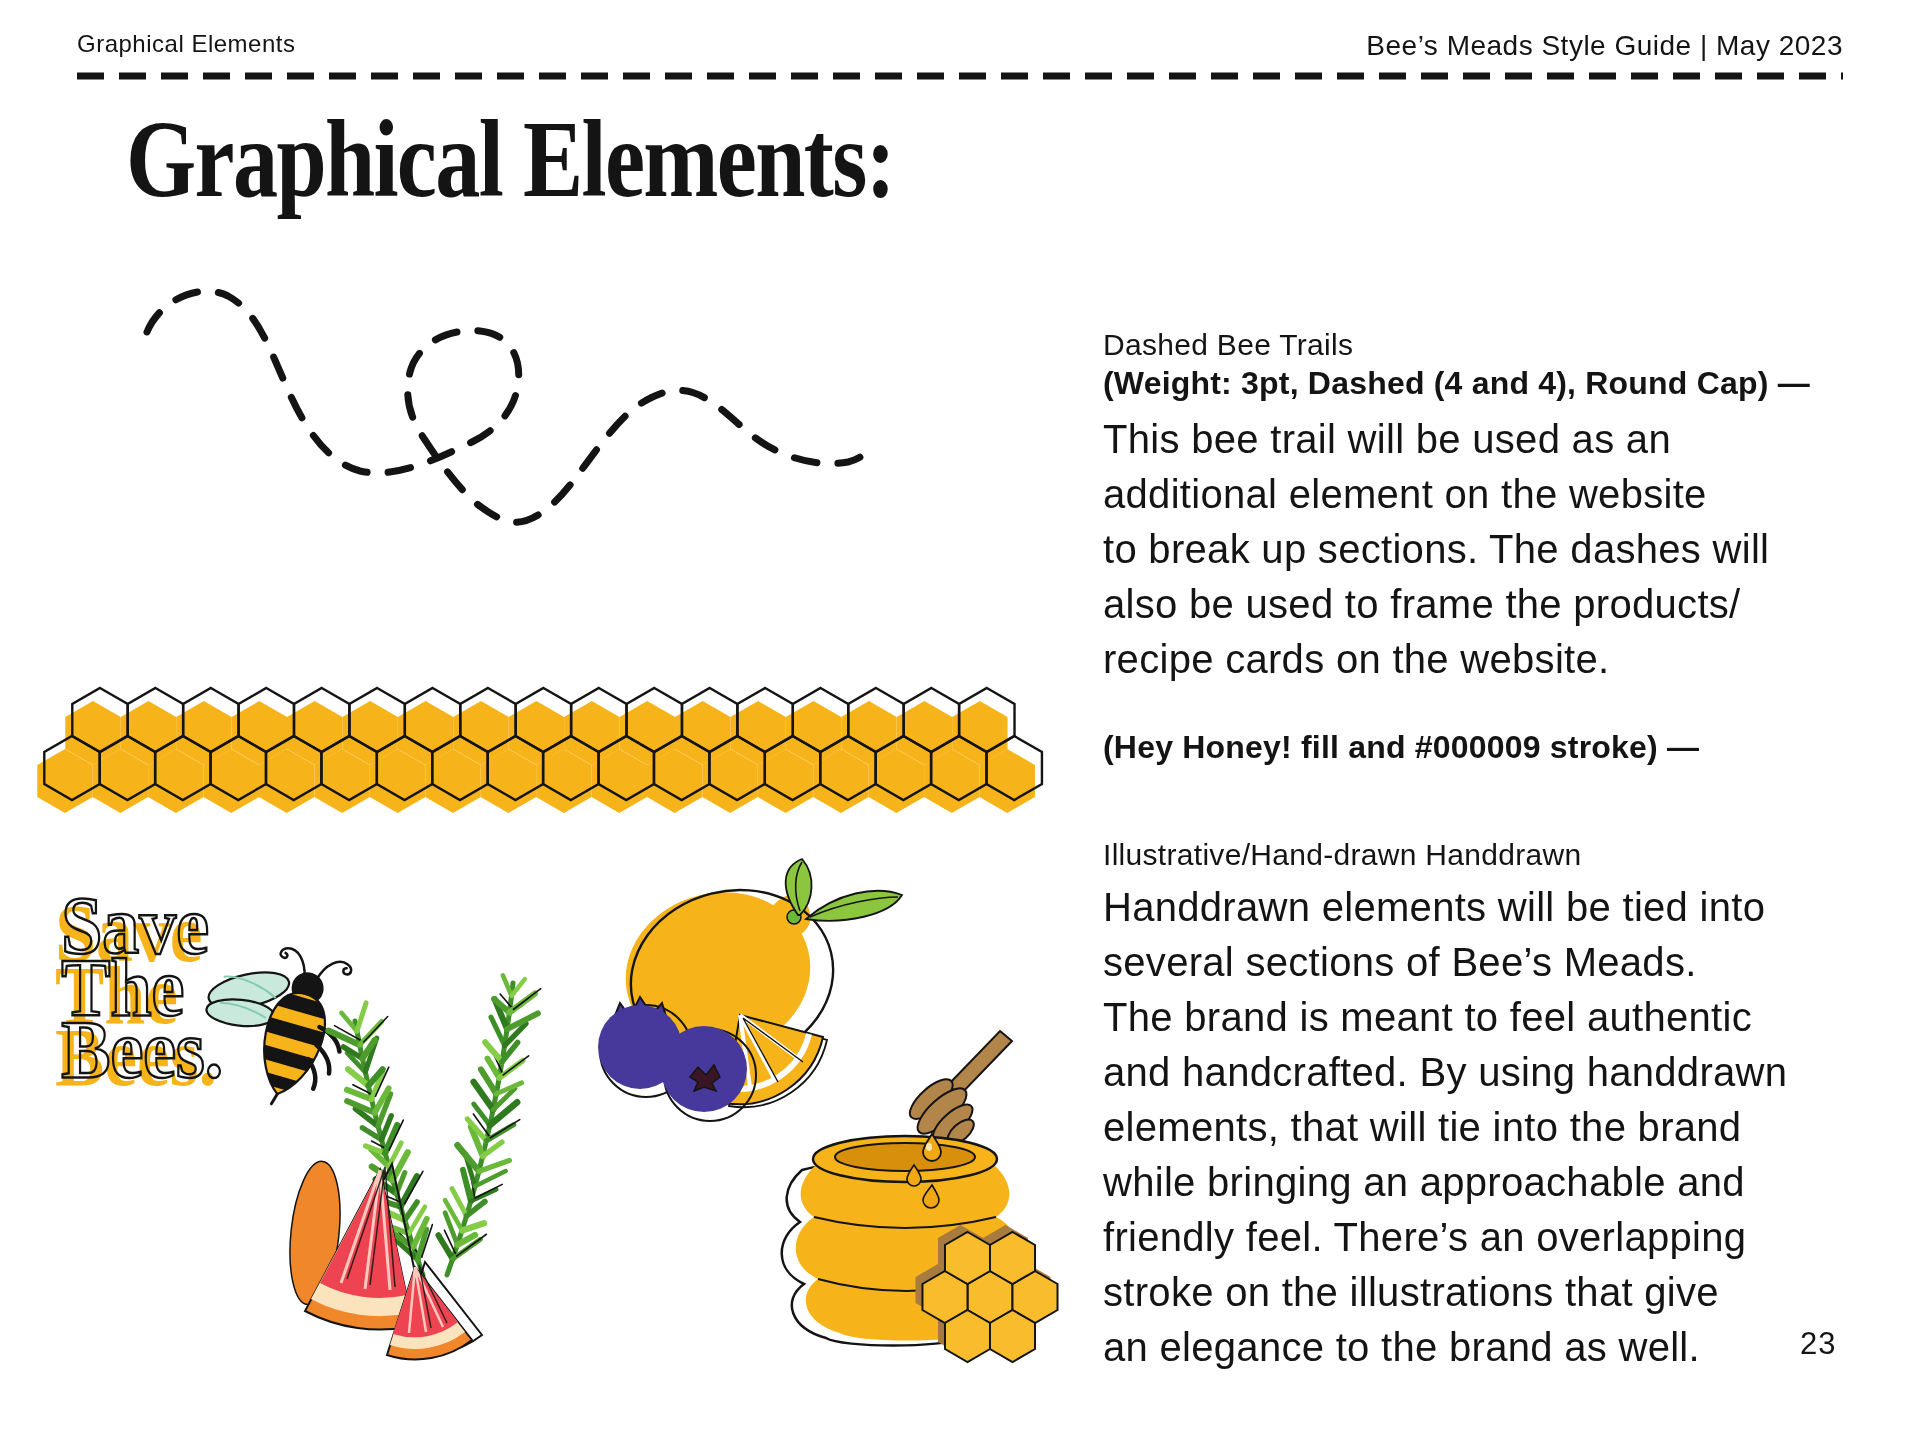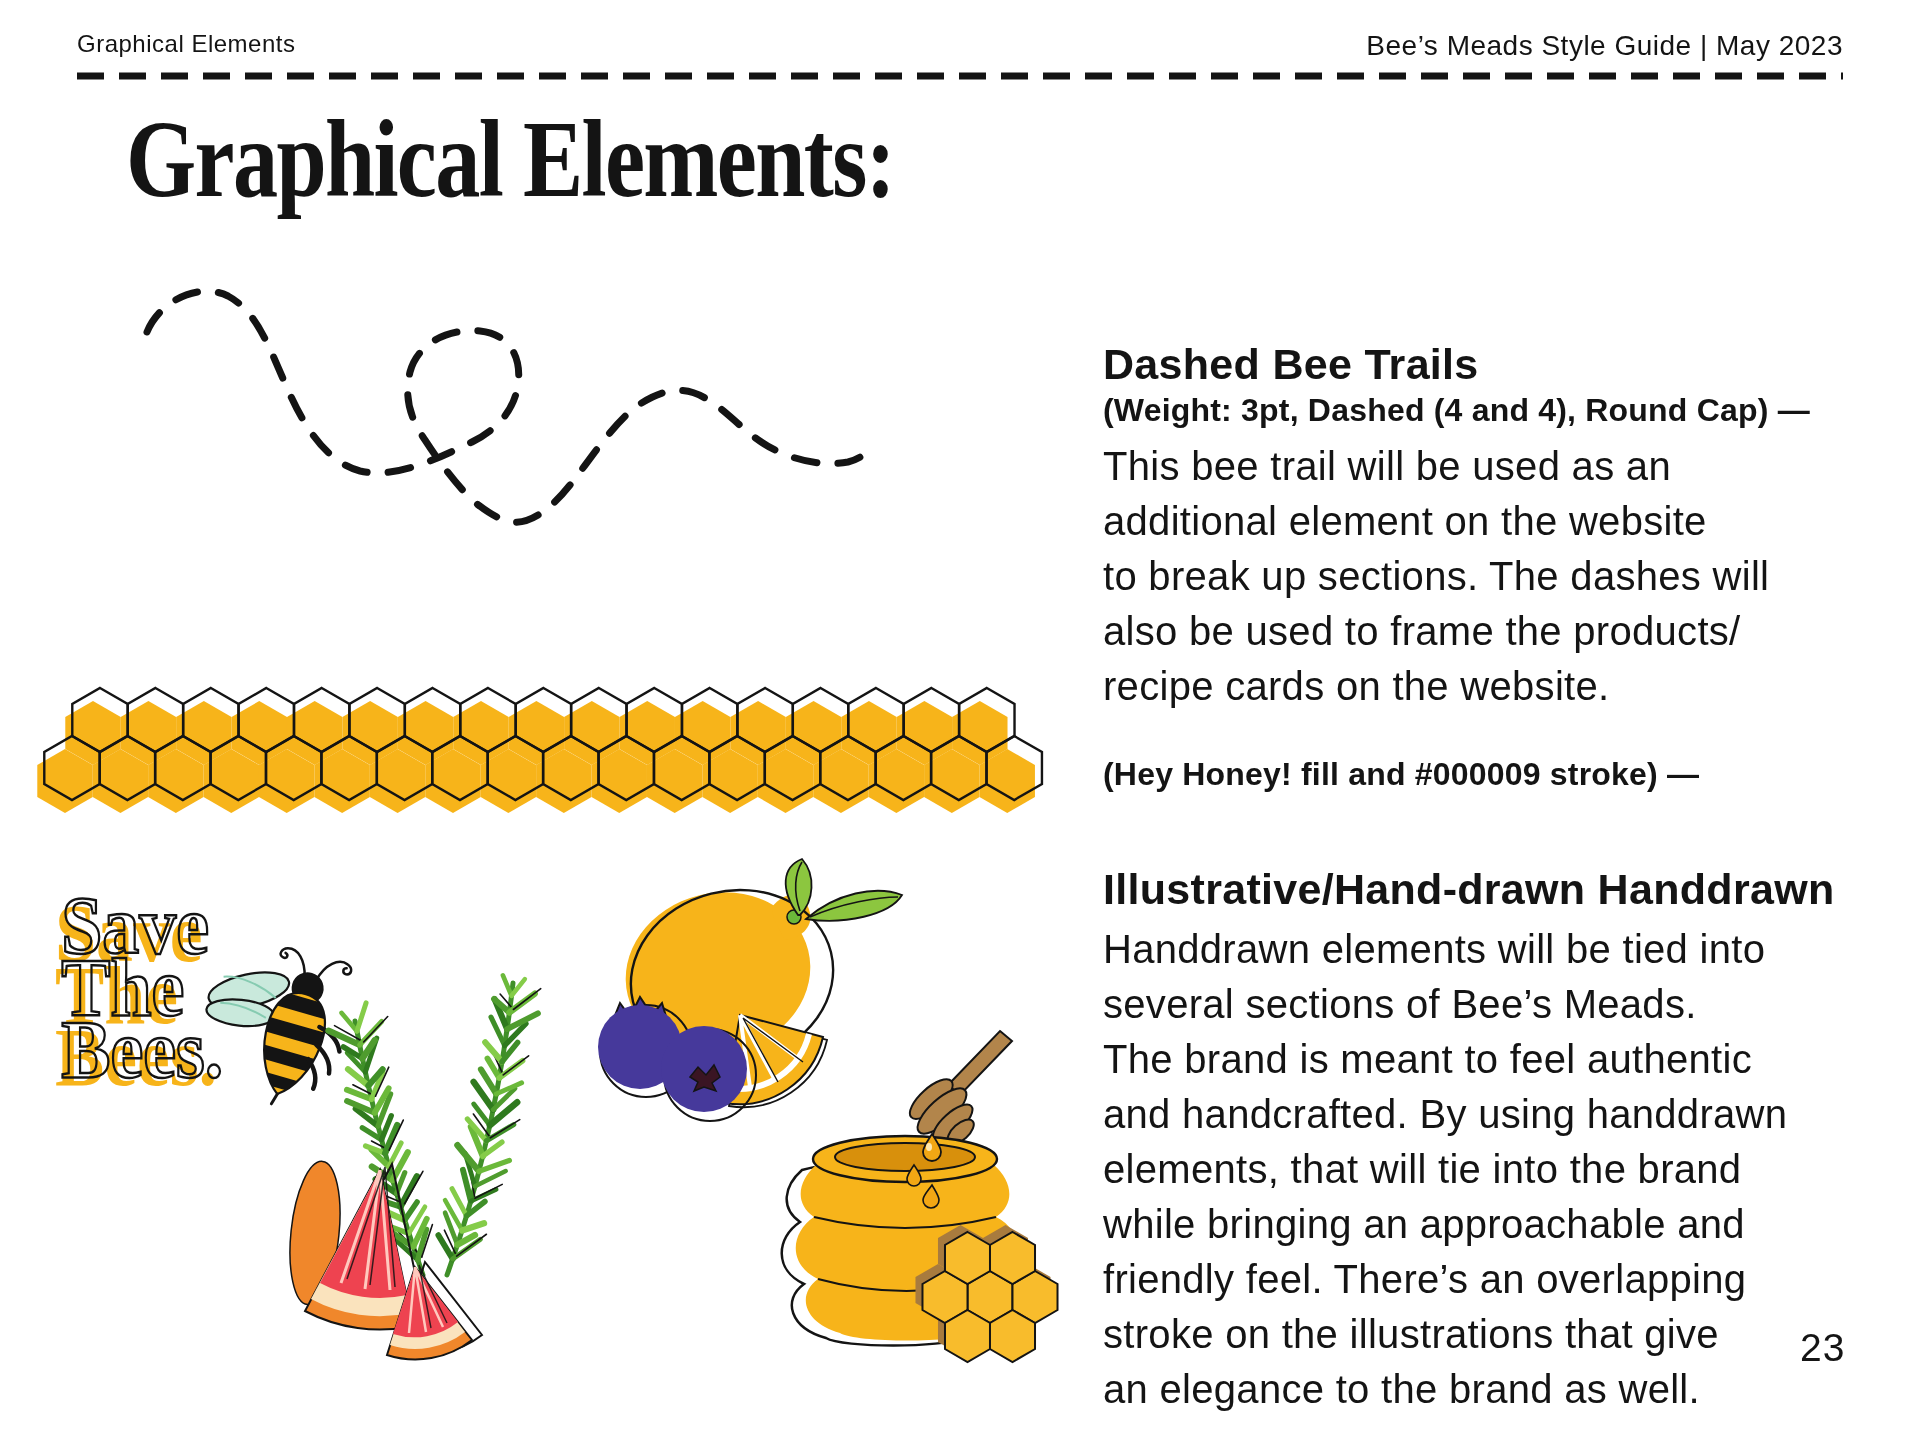--- a/index.html
+++ b/index.html
@@ -14,25 +14,25 @@
 
   
   .page-title{left:126px;top:96px;margin:0;font-family:"Liberation Serif",serif;
       font-weight:700;font-size:110px;letter-spacing:-2px;color:var(--ink);
       transform:scaleX(.82);transform-origin:left top;white-space:nowrap;}
 
   
   .col{left:1103px;top:328px;width:790px;}
   .sec{margin:0 0 42px 0;}
   .sec.gap-lg{margin-bottom:72px;}
-  .sec h3{margin:12px 0 3px 0;font-size:43px;font-weight:700;letter-spacing:.3px;}
+  .sec h3{margin:0 0 3px 0;font-size:30px;font-weight:400;letter-spacing:.3px;}
   .sec .spec{margin:0 0 10px 0;font-size:32px;font-weight:700;letter-spacing:.2px;}
   .sec .body-text{margin:0;font-size:40px;line-height:55px;letter-spacing:.3px;
       white-space:pre-line;}
-  .page-num{left:1800px;top:1326px;font-size:39px;letter-spacing:1px;}
+  .page-num{left:1800px;top:1326px;font-size:31px;letter-spacing:1px;}
 
   
   .stb{left:55px;top:903px;transform:scaleX(.9);transform-origin:left top;}
   .stb-line{display:block;position:relative;font-family:"Liberation Serif",serif;
       font-weight:700;font-size:82px;line-height:62px;color:var(--honey);
       white-space:nowrap;}
   .stb-line::after{content:attr(data-text);position:absolute;left:7px;top:-8px;
       color:transparent;-webkit-text-stroke:2.5px var(--ink);}
 
   svg{display:block;overflow:visible;}

